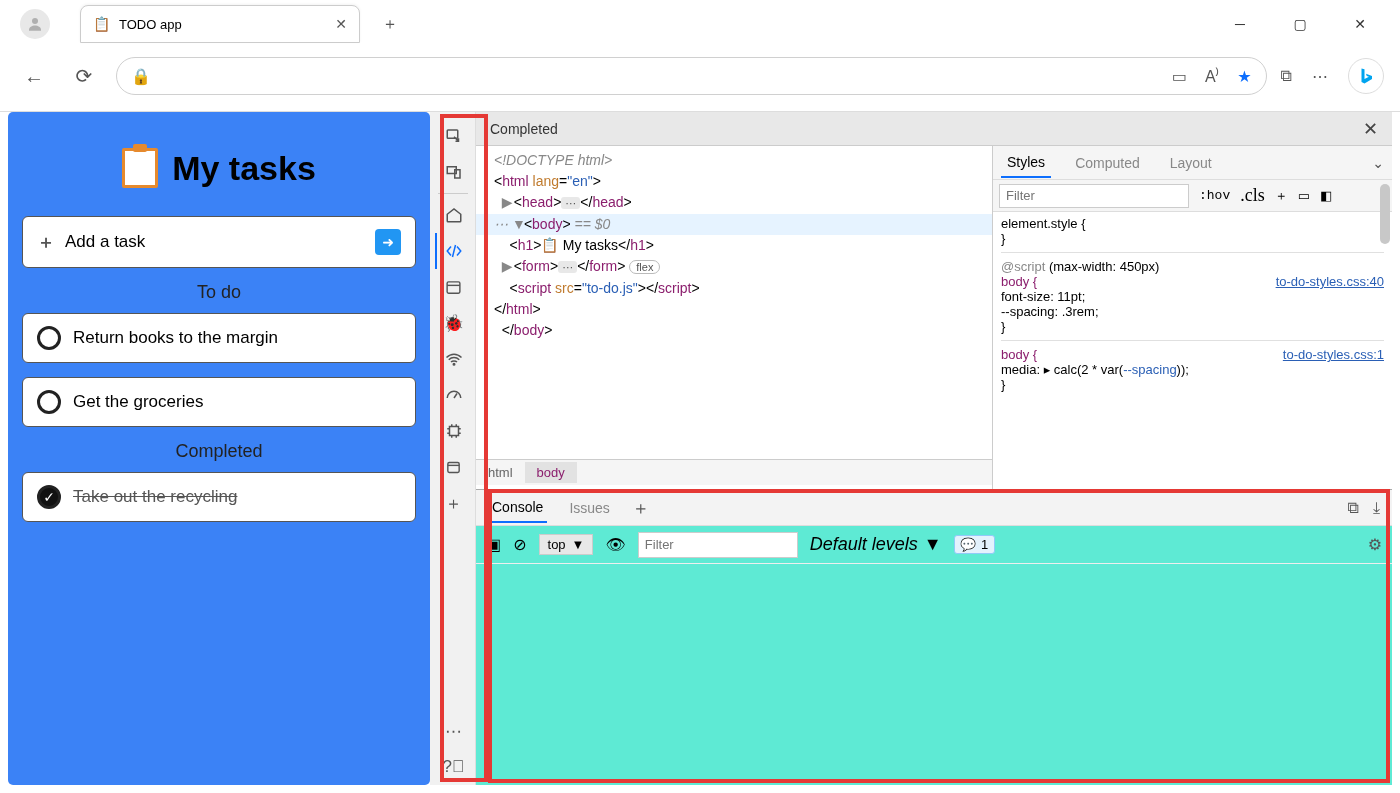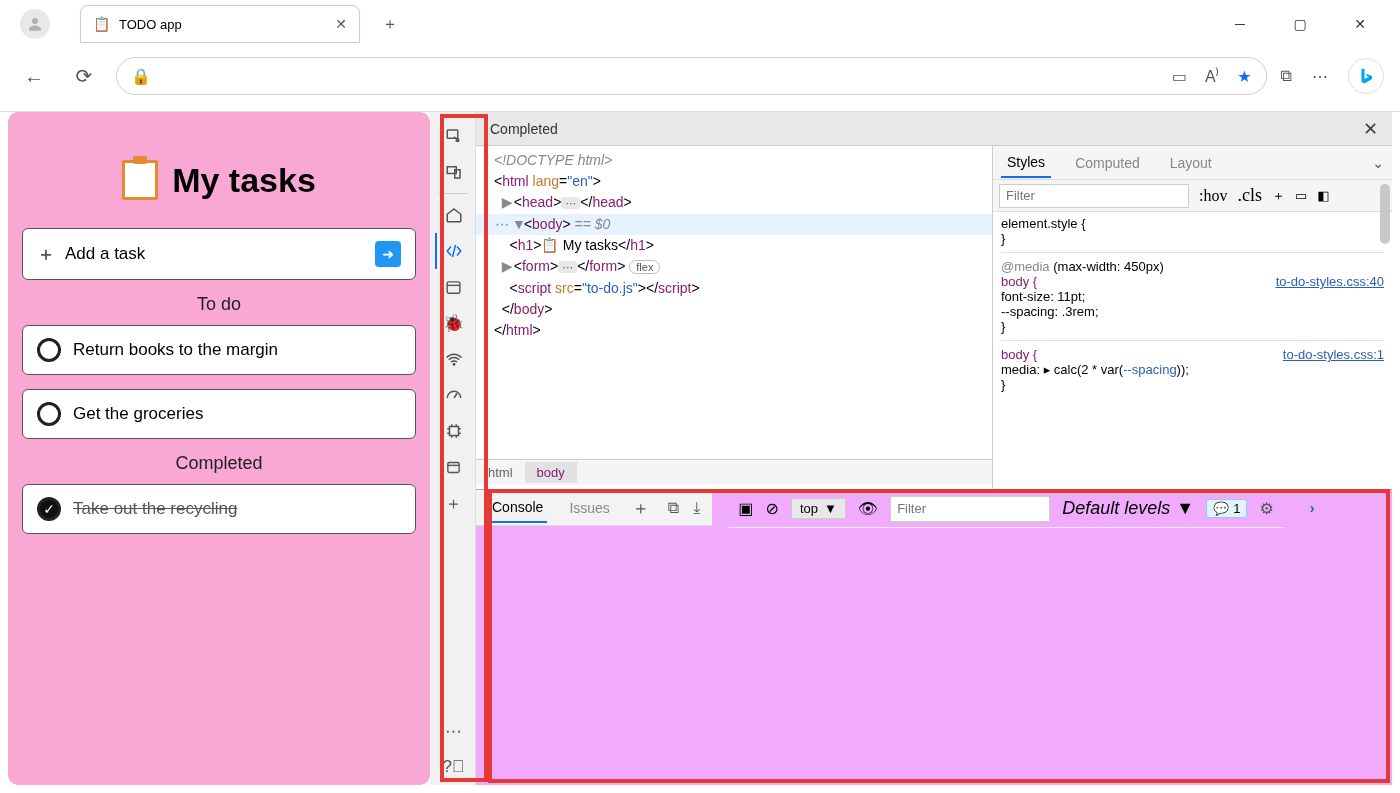--- a/index.html
+++ b/index.html
@@ -25,21 +25,21 @@
   .addr-icons { margin-left:auto; display:flex; gap:18px; align-items:center;}
   .addr-icon { color:#555; font-size:16px;}
   .fav-icon { color:#0d6efd; }
   .toolbar-right { display:flex; gap:20px; align-items:center;}
   .bing-icon { width:36px; height:36px; border:1px solid #ddd; border-radius:50%; display:flex; align-items:center; justify-content:center;}
 
   
   .content-area { position:absolute; top:112px; left:8px; right:8px; bottom:8px; display:flex; }
 
   
-  .app-panel { width: 422px; background:#f9a8d4; border-radius:10px; padding:36px 14px; color:#000; }
+  .app-panel { width: 422px; background:#3b82f6; border-radius:5px; padding:24px 14px; color:#000; }
   .app-title { display:flex; align-items:center; justify-content:center; gap:14px; margin:12px 0 28px;}
   .app-title h1 { font-size:34px; font-weight:700;}
   .clipboard-icon { width:36px; height:40px; background:#fff; border:3px solid #e68a2e; position:relative; border-radius:2px;}
   .clipboard-icon::before { content:""; position:absolute; top:-7px; left:50%; transform:translateX(-50%); width:14px; height:8px; background:#e68a2e; border-radius:2px;}
   .card { background:#fff; border:1px solid #555; border-radius:6px; padding:12px 14px; margin-bottom:14px; display:flex; align-items:center; gap:12px;}
   .add-card { justify-content:space-between;}
   .plus { color:#555; font-size:18px; font-weight:bold;}
   .arrow-btn { width:26px; height:26px; background:#2196f3; border-radius:4px; display:flex; align-items:center; justify-content:center; color:#fff; font-size:14px;}
   .section-label { text-align:center; font-size:18px; margin:14px 0 10px; color:#222;}
   .task-check { width:24px; height:24px; border:3px solid #222; border-radius:50%;}
@@ -86,21 +86,21 @@
   .filter-box { flex:0 0 140px; border:1px solid #ccc; background:#fff; height:24px; padding:0 6px; font-size:13px; color:#888;}
   .styles-rules { flex:1; overflow:hidden; background:#fff; padding:4px 8px;}
   .rule .sel { color:#8b1e6d;}
   .rule .val-var { color:#2a5fb5;}
   .link { color:#2a5fb5; text-decoration:underline; float:right;}
   .rule-sep { border-top:1px solid #e0e0e0; margin:6px 0;}
   .media-gray { color:#888;}
   .scroll-hint { position:absolute; right:2px; top:38px; width:10px; height:60px; background:#c8c8c8; border-radius:5px;}
 
   
-  .console-drawer { height:296px; border-top:1px solid #aaa; background:#f0abfc; display:flex; flex-direction:row;gap:16px;}
+  .console-drawer { height:296px; border-top:1px solid #aaa; background:#5eead4; display:flex; flex-direction:column;}
   .console-tabs { height:36px; display:flex; align-items:center; padding:0 12px; gap:18px; border-bottom:1px solid #ddd; background:#f3f3f3;}
   .console-tab { font-size:14px; color:#888; padding:6px 4px;}
   .console-tab.active { color:#000; border-bottom:2px solid #0d6efd;}
   .console-tabs .right { margin-left:auto; display:flex; gap:14px; color:#555; font-size:16px;}
   .console-toolbar { height:38px; display:flex; align-items:center; gap:12px; padding:0 10px; border-bottom:1px solid #eee;}
   .ctx-select { background:#e8e8e8; border:1px solid #ccc; padding:2px 8px; font-size:13px; display:flex; align-items:center; gap:6px;}
   .filter-input { border:1px solid #ccc; height:26px; width:160px; padding:0 6px; font-size:13px;}
   .levels { font-size:18px; display:flex; align-items:flex-start; gap:6px;font-style:italic;}
   .info-badge { background:#e3f2fd; border:1px solid #90caf9; border-radius:3px; padding:1px 6px; font-size:13px; display:flex; align-items:center; gap:4px;}
   .gear-icon { margin-left:auto; font-size:16px; color:#555;}
@@ -266,49 +266,49 @@
       <div class="elements-body">
         <div class="dom-tree">
           <div class="tree-content">
           <div class="dom-line"><span class="gray">&lt;!DOCTYPE html&gt;</span></div>
           <div class="dom-line">&lt;<span class="tag">html</span> <span class="attr">lang</span>=<span class="attrval">"en"</span>&gt;</div>
           <div class="dom-line">  <span class="triangle">▶</span>&lt;<span class="tag">head</span>&gt;<span class="pill">⋯</span>&lt;/<span class="tag">head</span>&gt;</div>
           <div class="dom-line dom-highlighted" style="margin-left:-18px; padding-left:18px;"><span class="gray">⋯ </span><span class="triangle">▼</span>&lt;<span class="tag">body</span>&gt; <span class="gray">== $0</span></div>
           <div class="dom-line">    &lt;<span class="tag">h1</span>&gt;<span>📋 My tasks</span>&lt;/<span class="tag">h1</span>&gt;</div>
           <div class="dom-line">  <span class="triangle">▶</span>&lt;<span class="tag">form</span>&gt;<span class="pill">⋯</span>&lt;/<span class="tag">form</span>&gt; <span class="flex-badge">flex</span></div>
           <div class="dom-line">    &lt;<span class="tag">script</span> <span class="attr">src</span>=<span class="attrval">"to-do.js"</span>&gt;&lt;/<span class="tag">script</span>&gt;</div>
+          <div class="dom-line">&lt;/<span class="tag">html</span>&gt;</div>
           <div class="dom-line">  &lt;/<span class="tag">body</span>&gt;</div>
-          <div class="dom-line">&lt;/<span class="tag">html</span>&gt;</div>
           </div>
           <div class="breadcrumb">
             <span class="bc-item">html</span>
             <span class="bc-item active">body</span>
           </div>
         </div>
 
         <div class="styles-panel">
           <div class="styles-tabs">
             <span class="style-tab active">Styles</span>
             <span class="style-tab">Computed</span>
             <span class="style-tab">Layout</span>
             <span class="caret-down-sm">⌄</span>
           </div>
           <div class="styles-toolbar">
             <input class="filter-box" placeholder="Filter" style="">
-            <span style="font-family:Liberation Serif, serif;font-size:16px;">:hov</span>
+            <span style="font-family:Liberation Mono, monospace;font-size:13px;">:hov</span>
             <span style="font-family:Consolas;font-size:18px;">.cls</span>
             <span>＋</span>
             <span>▭</span>
             <span>◧</span>
           </div>
           <div class="styles-rules">
             <div class="rule"><span>element.style {</span></div>
             <div class="rule"><span>}</span></div>
             <div class="rule-sep"></div>
-            <div class="rule"><span class="media-gray">@media</span> <span>(max-width: 450px)</span></div>
+            <div class="rule"><span class="media-gray">@script</span> <span>(max-width: 450px)</span></div>
             <div class="rule"><span class="sel">body {</span><a class="link">to-do-styles.css:40</a></div>
             <div class="rule prop">font-size: 11pt;</div>
             <div class="rule prop">--spacing: .3rem;</div>
             <div class="rule"><span>}</span></div>
             <div class="rule-sep"></div>
             <div class="rule"><span class="sel">body {</span><a class="link">to-do-styles.css:1</a></div>
             <div class="rule prop"><span>media:</span> ▸ <span>calc(2 * var(</span><span class="val-var">--spacing</span><span>));</span></div>
             <div class="rule"><span>}</span></div>
           </div>
           <div class="scroll-hint"></div>

